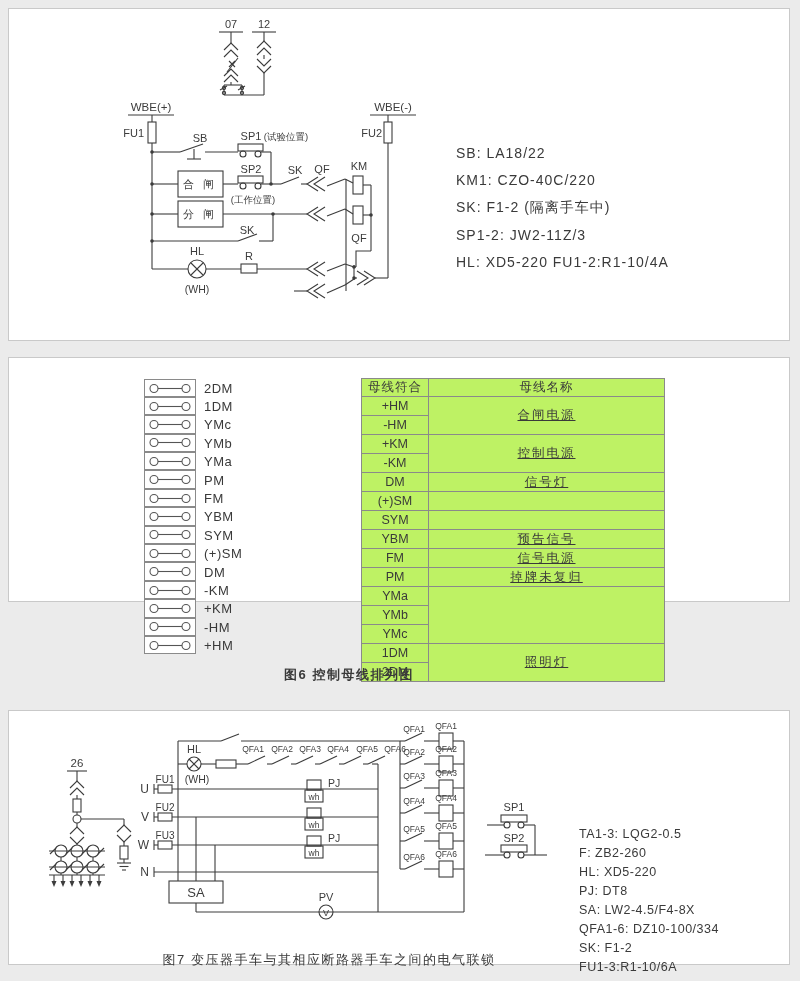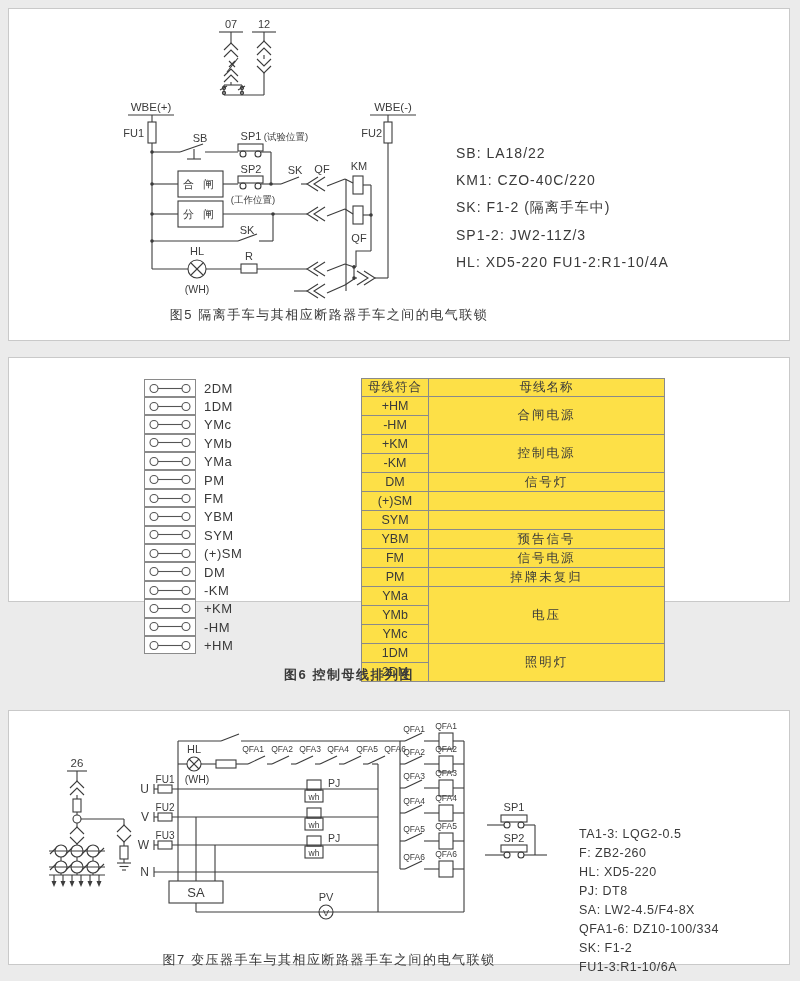--- a/index.html
+++ b/index.html
@@ -23,30 +23,30 @@
   .cap7{left:0;width:640px;top:220px;margin-top:20px;}
   
   .terminal-strip{position:absolute;left:135px;top:21px;}
   .term-row{display:flex;align-items:center;height:18.4px;}
   .term-box{width:52px;height:18.4px;border:1px solid #8a8a8a;box-sizing:border-box;display:flex;align-items:center;justify-content:center;background:#fff;}
   .term-row + .term-row .term-box{margin-top:-1px;}
   .term-box svg circle{stroke:#555;fill:none;stroke-width:1.1;}
   .term-box svg line{stroke:#555;stroke-width:1.1;}
   .term-label{margin-left:8px;font-size:13px;letter-spacing:0.5px;}
   
-  .bus-table{position:absolute;left:352px;top:20px;width:302px;border:1px solid #8a8a8a;font-size:12.5px;background:#fde047;}
+  .bus-table{position:absolute;left:352px;top:20px;width:302px;border:1px solid #8a8a8a;font-size:12.5px;background:#bef264;}
   .t6-head{display:flex;border-bottom:1px solid #8a8a8a;height:17px;}
   .t6-head .c1{width:66px;border-right:1px solid #8a8a8a;display:flex;align-items:center;justify-content:center;letter-spacing:1px;}
   .t6-head .c2{flex:1;display:flex;align-items:center;justify-content:center;letter-spacing:1px;}
   .tgroup{display:flex;}
   .tgroup + .tgroup{border-top:1px solid #8a8a8a;}
   .tsyms{width:66px;border-right:1px solid #8a8a8a;}
   .tsym{height:18px;line-height:18px;text-align:center;}
   .tsym + .tsym{border-top:1px solid #8a8a8a;}
-  .tname{flex:1;display:flex;align-items:center;justify-content:center;letter-spacing:2px;}
+  .tname{flex:1;display:flex;align-items:center;justify-content:center;letter-spacing:2px;text-decoration:underline;}
 </style>
 </head>
 <body>
 
 <div class="page">
 
   <section class="panel" id="panel-fig5">
     <svg class="schematic" width="780" height="331" viewBox="8 8 780 331">
 
       <g>
@@ -220,21 +220,20 @@
           <polyline points="356,270 367,277 356,284"></polyline>
           <polyline points="363,270 374,277 363,284"></polyline>
         </g>
         <line x1="374" y1="277" x2="387" y2="277"></line>
       </g>
     </svg>
 
     <div class="spec-list spec5">
       
     <div class="spec-line">SB: LA18/22</div><div class="spec-line">KM1: CZO-40C/220</div><div class="spec-line">SK: F1-2 (隔离手车中)</div><div class="spec-line">SP1-2: JW2-11Z/3</div><div class="spec-line">HL: XD5-220 FU1-2:R1-10/4A</div></div>
-    <div class="caption cap5">图5 隔离手车与其相应断路器手车之间的电气联锁</div>
   </section>
 
   <section class="panel" id="panel-fig6">
     <div class="terminal-strip">
 
         <div class="term-row">
           <span class="term-box">
             <svg width="50" height="17" viewBox="0 0 50 17">
               <circle cx="9" cy="8.5" r="4"></circle>
               <circle cx="41" cy="8.5" r="4"></circle>
@@ -470,21 +469,20 @@
             <div class="tname">掉牌未复归</div>
           </div>
 
           <div class="tgroup">
             <div class="tsyms">
 
             <div class="tsym">YMa</div>
               <div class="tsym">YMb</div>
               <div class="tsym">YMc</div>
             </div>
-            <div class="tname">电压</div>
           </div>
 
           <div class="tgroup">
             <div class="tsyms">
 
             <div class="tsym">1DM</div>
               <div class="tsym">2DM</div>
             </div>
             <div class="tname">照明灯</div>
           </div>

